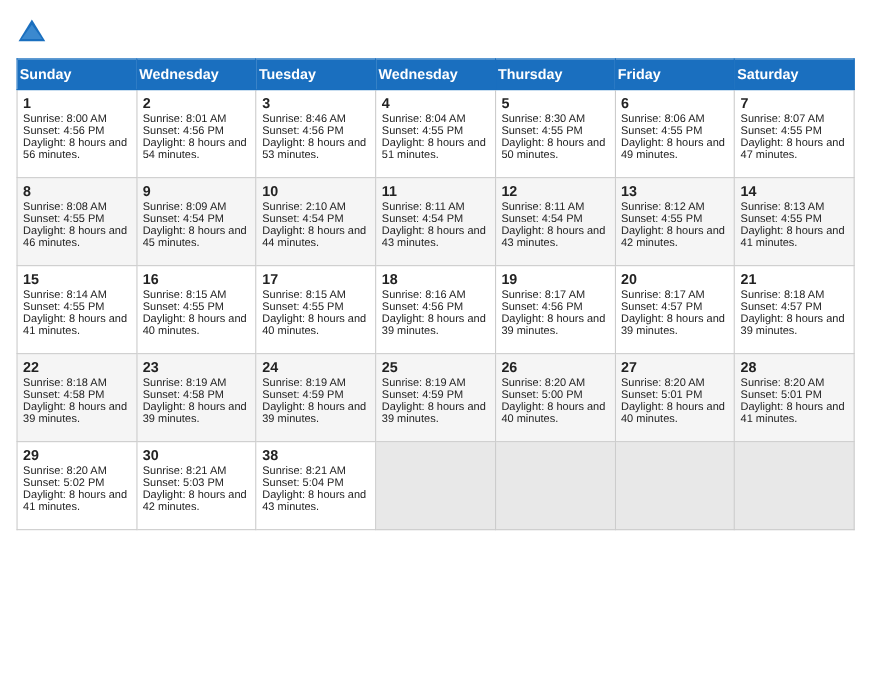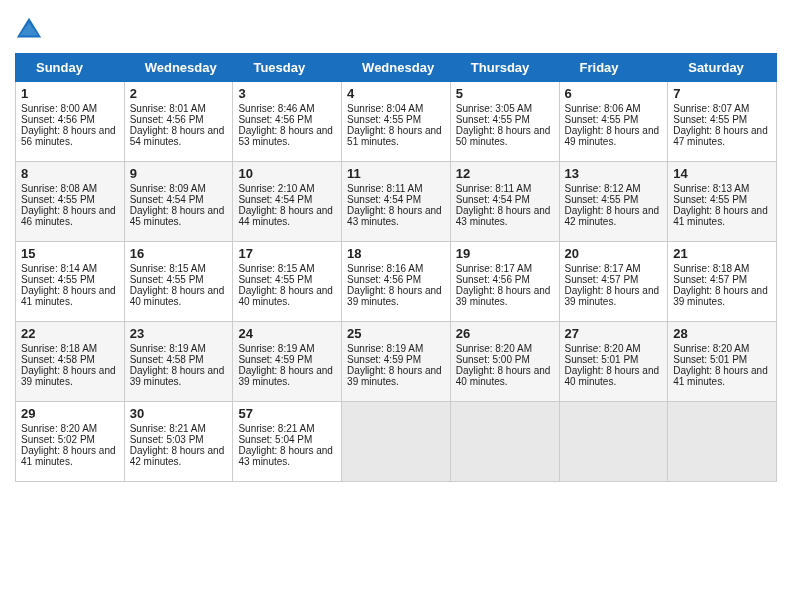--- a/index.html
+++ b/index.html
@@ -45,21 +45,21 @@
       color: #444;
     }
     table {
       width: 100%;
       border-collapse: collapse;
       table-layout: fixed;
     }
     th {
       background: #1a6fbf;
       color: #fff;
-      padding: 6px 20px;
+      padding: 6px 2px;
       font-size: 13px;
       font-weight: bold;
       text-align: left;
       border: 1px solid #1a6fbf;
     }
     td {
       border: 1px solid #ccc;
       vertical-align: top;
       padding: 4px 5px;
       font-size: 10px;
@@ -129,21 +129,21 @@
     <span>Daylight: 8 hours and 53 minutes.</span>
   </td>
         <td>
     <span class="day-num">4</span>
     <span>Sunrise: 8:04 AM</span><br>
     <span>Sunset: 4:55 PM</span><br>
     <span>Daylight: 8 hours and 51 minutes.</span>
   </td>
         <td>
     <span class="day-num">5</span>
-    <span>Sunrise: 3:05 AM</span><br>
+    <span>Sunrise: 8:30 AM</span><br>
     <span>Sunset: 4:55 PM</span><br>
     <span>Daylight: 8 hours and 50 minutes.</span>
   </td>
         <td>
     <span class="day-num">6</span>
     <span>Sunrise: 8:06 AM</span><br>
     <span>Sunset: 4:55 PM</span><br>
     <span>Daylight: 8 hours and 49 minutes.</span>
   </td>
         <td>
@@ -292,21 +292,21 @@
     <span>Sunset: 5:02 PM</span><br>
     <span>Daylight: 8 hours and 41 minutes.</span>
   </td>
         <td>
     <span class="day-num">30</span>
     <span>Sunrise: 8:21 AM</span><br>
     <span>Sunset: 5:03 PM</span><br>
     <span>Daylight: 8 hours and 42 minutes.</span>
   </td>
         <td>
-    <span class="day-num">57</span>
+    <span class="day-num">38</span>
     <span>Sunrise: 8:21 AM</span><br>
     <span>Sunset: 5:04 PM</span><br>
     <span>Daylight: 8 hours and 43 minutes.</span>
   </td>
         <td class="empty"></td>
         <td class="empty"></td>
         <td class="empty"></td>
         <td class="empty"></td>
       </tr>
     </tbody>

